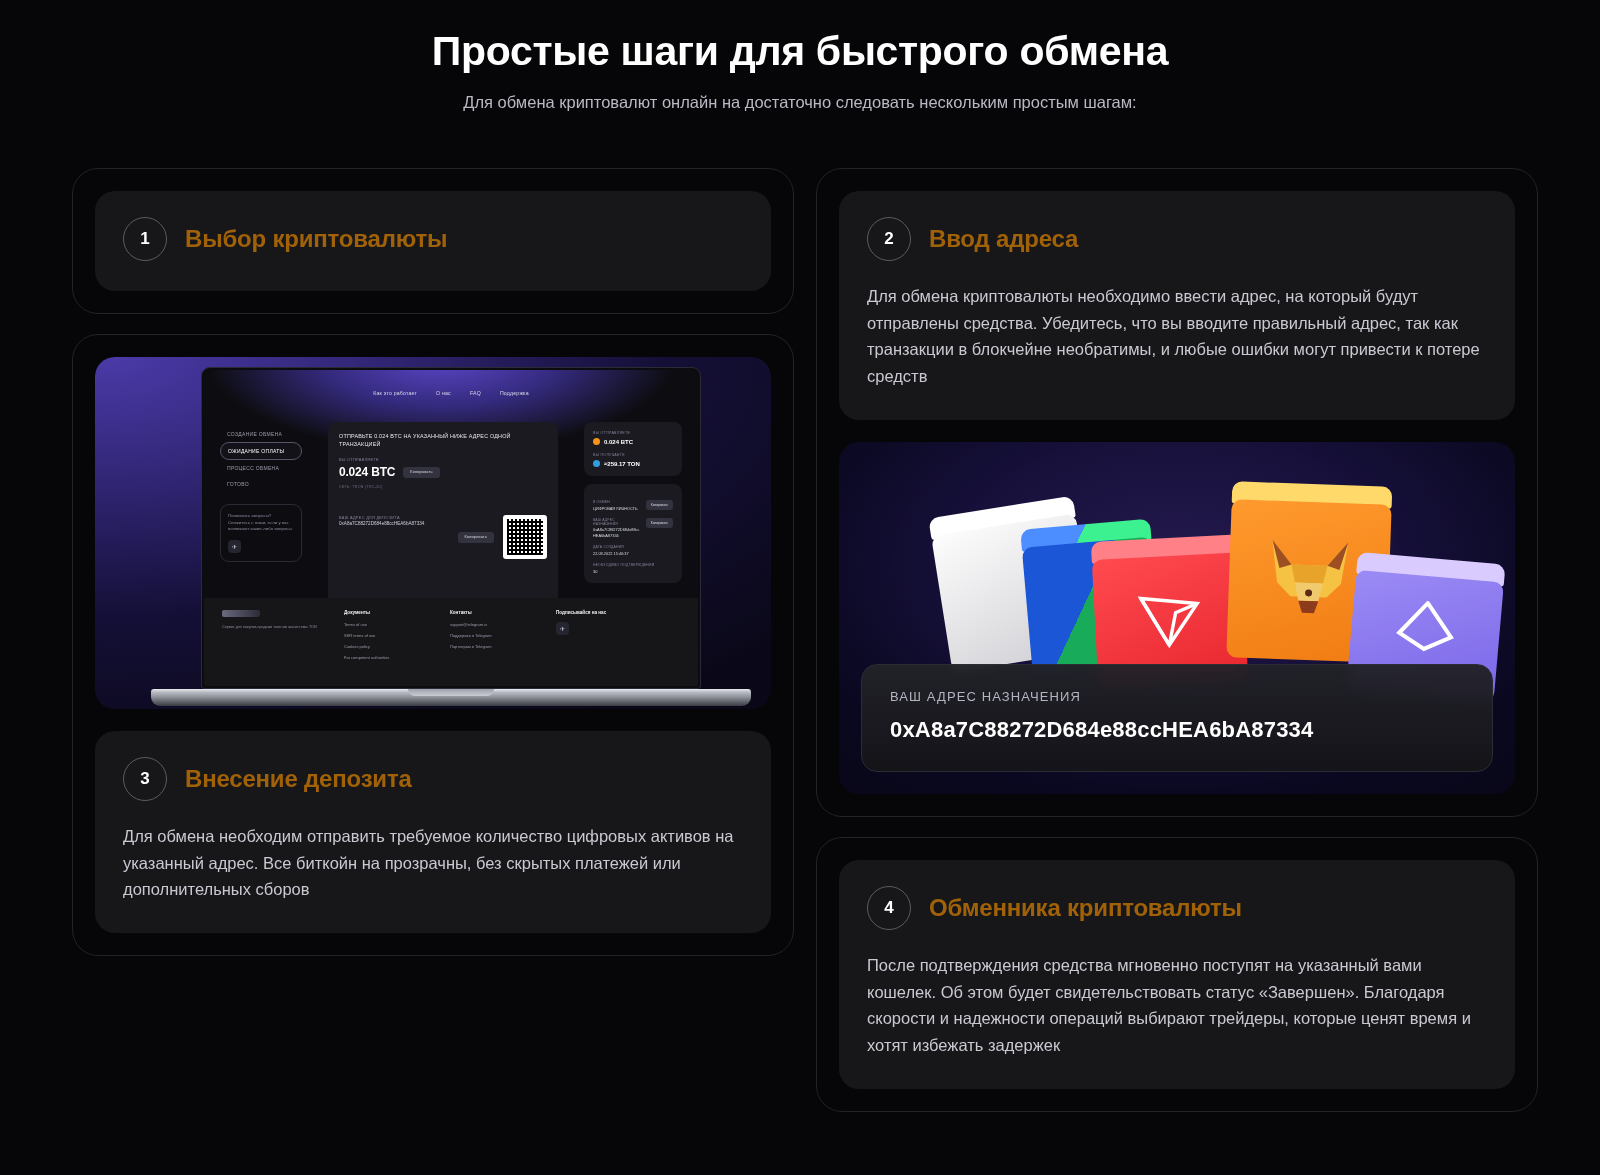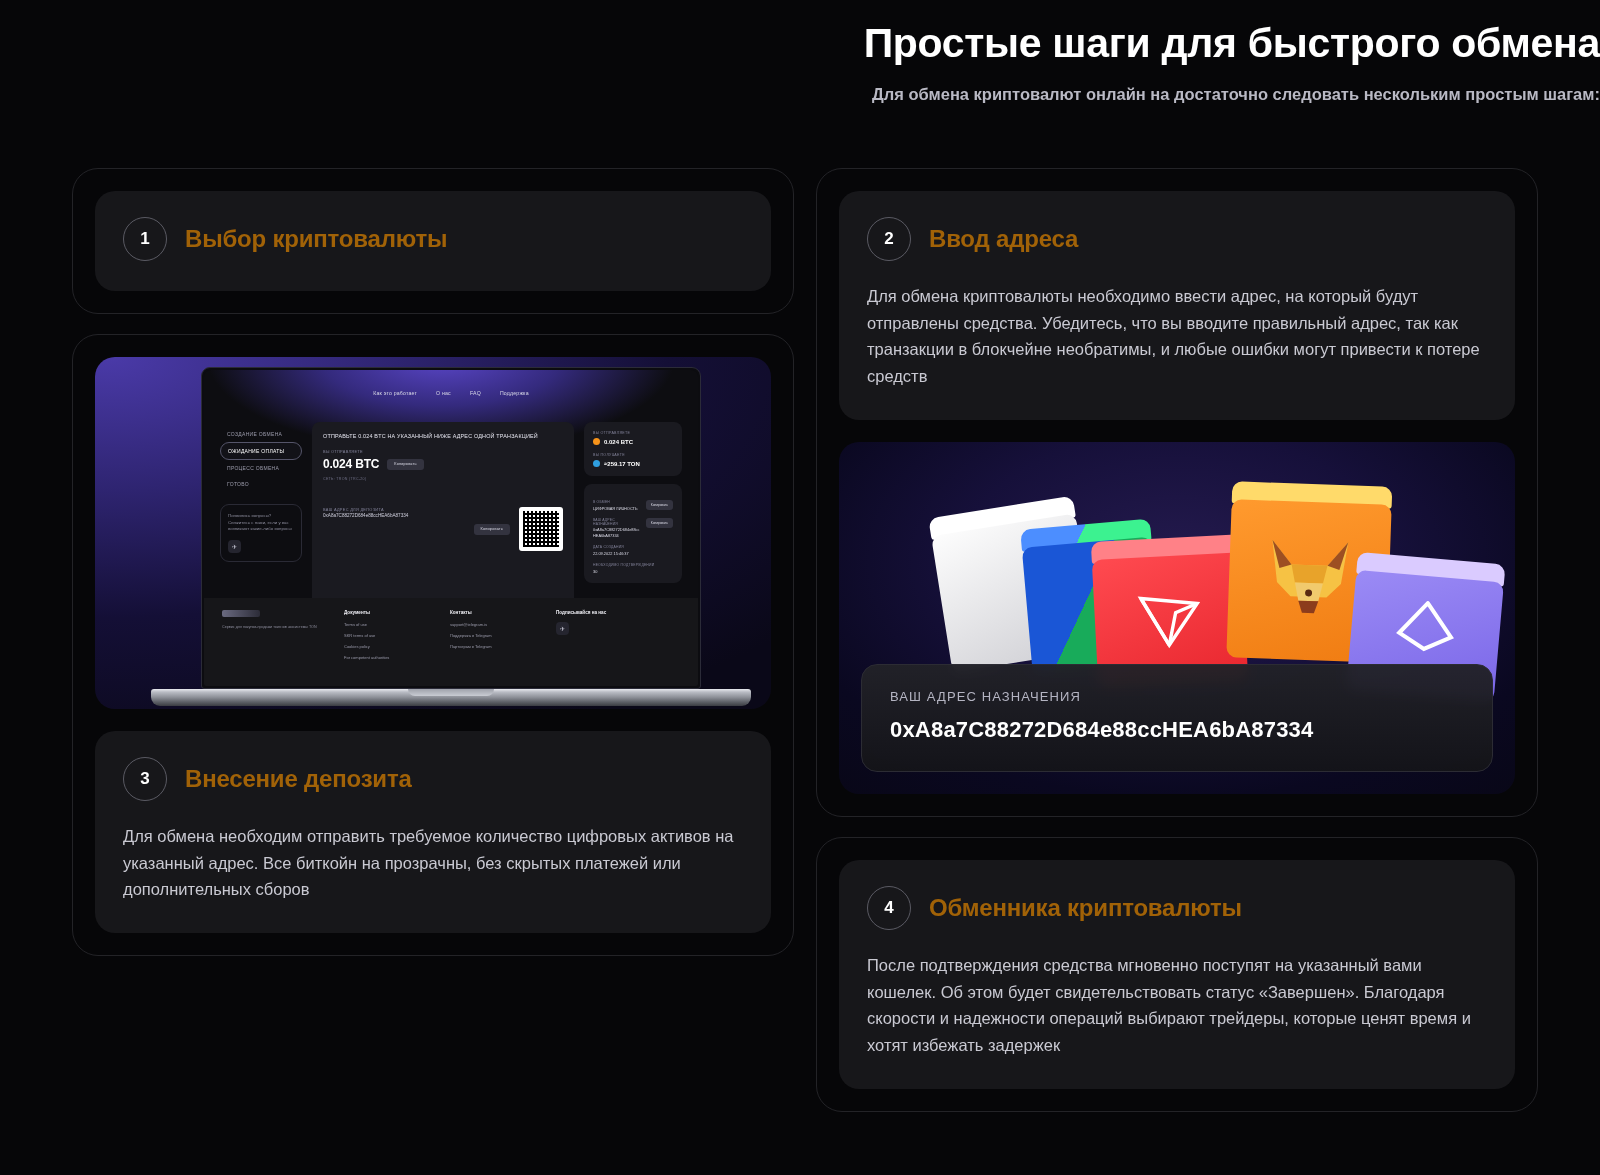--- a/index.html
+++ b/index.html
@@ -5,26 +5,26 @@
   *{box-sizing:border-box;margin:0;padding:0;}
   html,body{background:#050507;}
   body{
     width:1600px;height:1175px;
     font-family:"Liberation Sans","DejaVu Sans",sans-serif;
     color:#e9e9ee;overflow:hidden;position:relative;
   }
   .page{width:1600px;height:1175px;position:relative;background:#060608;}
 
   
-  .header{text-align:right;padding-top:20px;}
+  .header{text-align:center;padding-top:28px;}
   .h-title{
     font-size:41px;font-weight:700;color:#ffffff;letter-spacing:-0.3px;line-height:1.15;
   }
   .h-sub{
-    margin-top:18px;font-size:16.5px;color:#b9b9c4;font-weight:700;
+    margin-top:18px;font-size:16.5px;color:#b9b9c4;font-weight:400;
   }
 
   
   .grid{
     position:absolute;left:72px;top:168px;width:1456px;
     display:grid;grid-template-columns:722px 722px;gap:12px 22px;
     align-items:start;
   }
   .col{display:flex;flex-direction:column;gap:20px;}
 
@@ -66,21 +66,21 @@
   }
   .lap-glow{
     position:absolute;left:0;top:0;width:100%;height:120px;
     background:radial-gradient(300px 120px at 48% -10%, #5a46c8 0%, #342a7d 40%, rgba(13,13,17,0) 78%);
   }
   .lap-nav{
     position:absolute;top:20px;left:0;width:100%;
     display:flex;justify-content:center;gap:19px;
     font-size:5.2px;color:#d8d8e6;letter-spacing:.2px;
   }
-  .lap-body{position:absolute;left:0;top:52px;width:100%;padding:0 16px;display:flex;gap:10px;}
+  .lap-body{position:absolute;left:0;top:52px;width:100%;padding:0 16px;display:flex;gap:26px;}
   .lap-steps{width:82px;flex:none;padding-top:4px;}
   .lap-step{font-size:5px;color:#9b9bab;padding:5px 7px;letter-spacing:.3px;}
   .lap-step.on{
     color:#ffffff;border:1px solid #55556a;border-radius:20px;background:#121218;
   }
   .lap-help{
     margin-top:12px;border:1px solid #2a2a35;border-radius:9px;padding:8px 7px;
   }
   .lap-help p{font-size:4.4px;color:#8b8b9b;line-height:1.5;}
   .tg{

